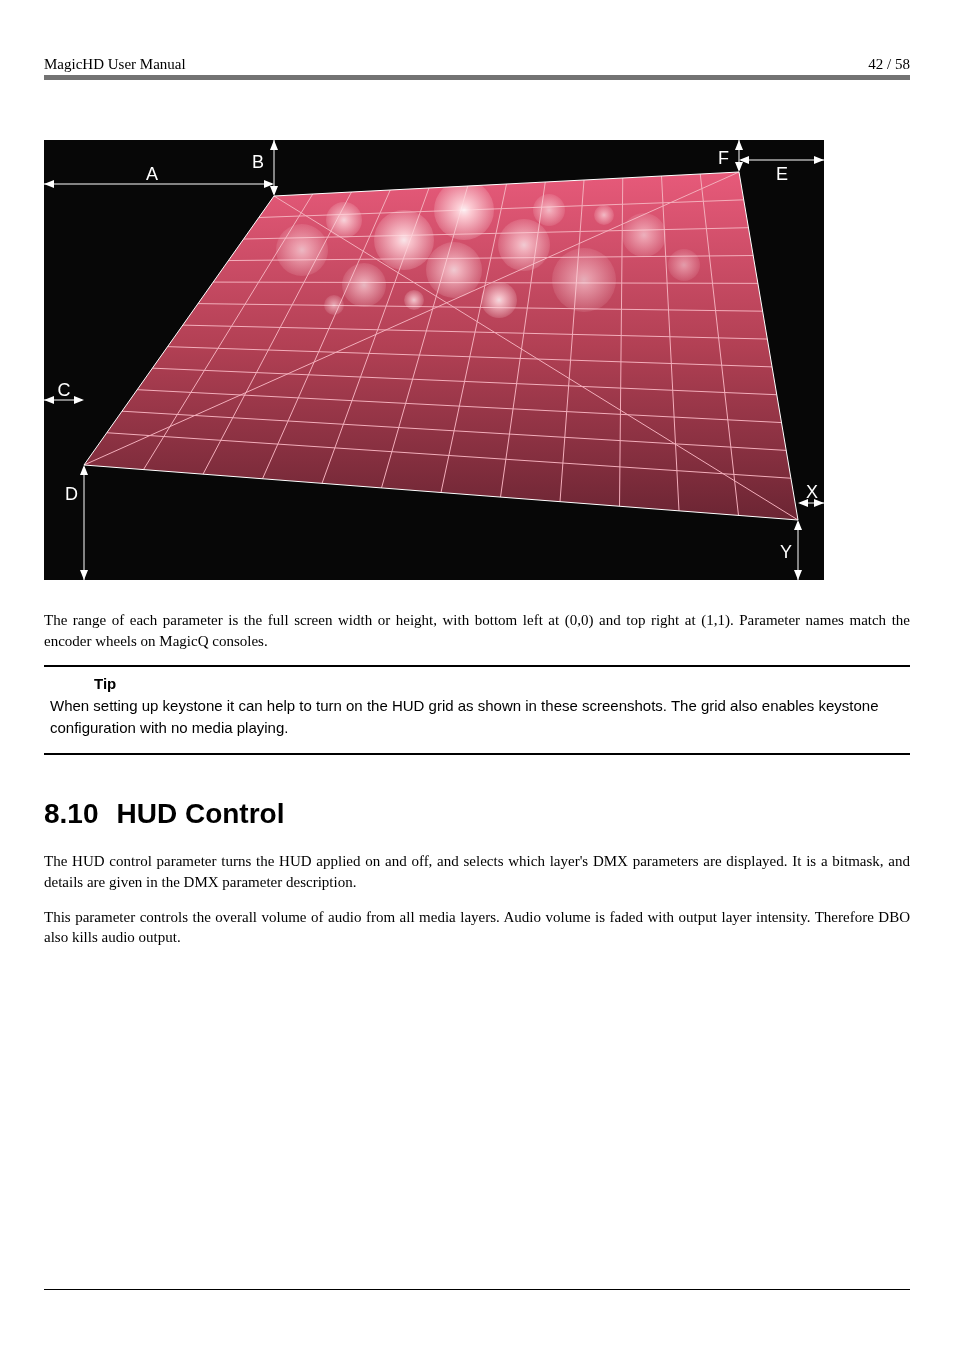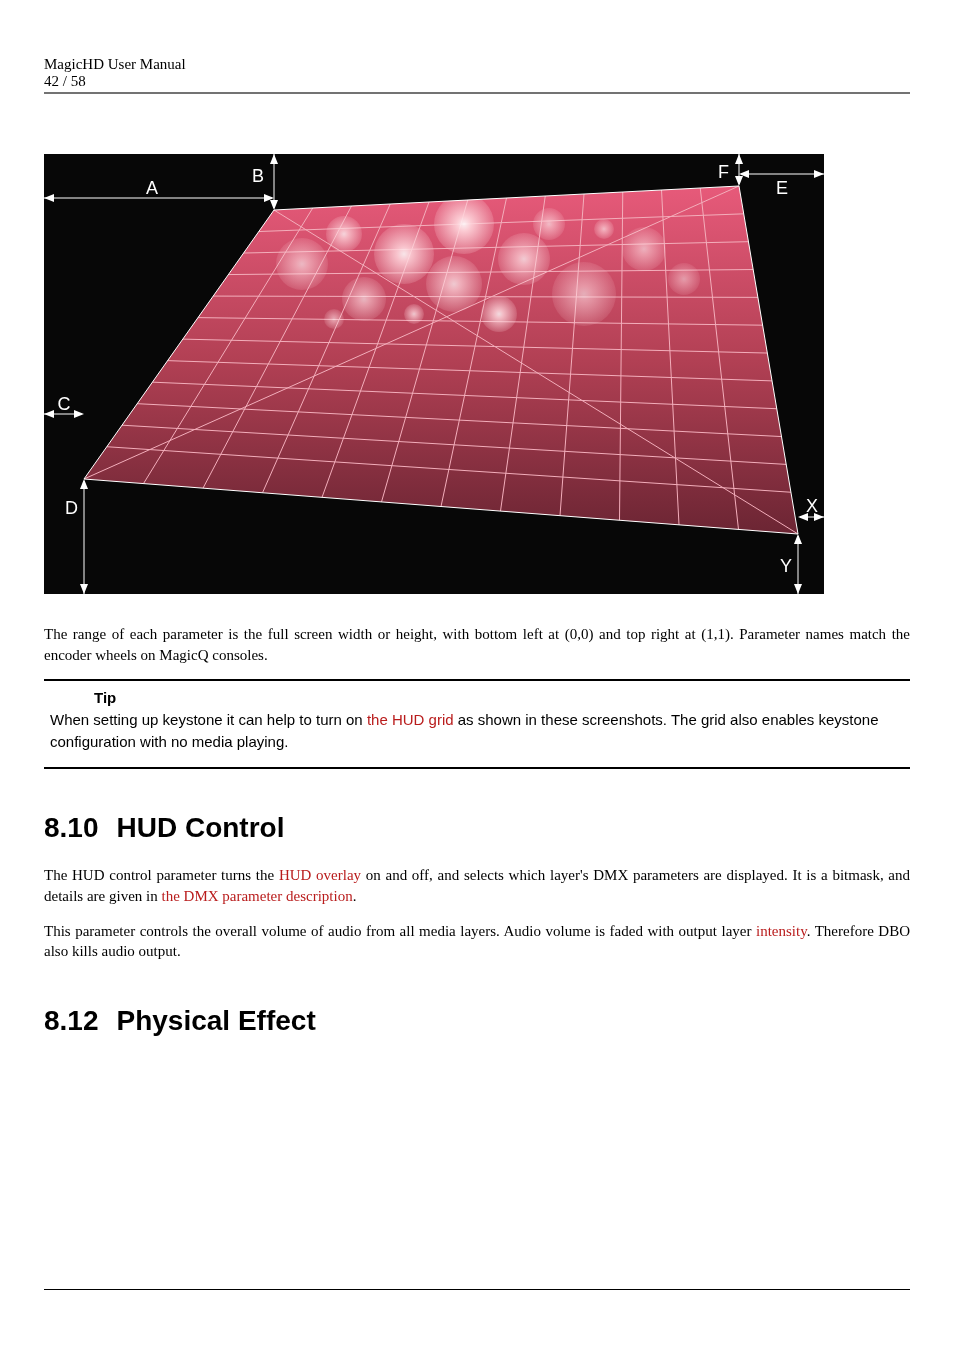--- a/index.html
+++ b/index.html
@@ -14,24 +14,23 @@
     height: 1350px;
     box-sizing: border-box;
     padding: 56px 44px 60px 44px;
     position: relative;
     overflow: hidden;
   }
   .header-row {
     display: flex;
     justify-content: space-between;
     font-size: 15px;
-    border-bottom: 2px solid #737373;
+    border-bottom: 5px solid #737373;
     padding-bottom: 2px;
     margin-bottom: 60px;
-    flex-direction: column;
   }
   .content {
     font-size: 15px;
     line-height: 1.38;
   }
   .figure-wrap {
     margin: 0 0 30px 0;
   }
   .figure {
     width: 780px;
@@ -66,21 +65,21 @@
   }
   .tip-label { font-weight: bold; margin-left: 44px; }
 
   h2 {
     font-family: Arial, Helvetica, sans-serif;
     font-weight: bold;
     font-size: 28px;
     margin: 40px 0 18px 0;
   }
   h2 .secno { display: inline-block; margin-right: 18px; }
-  a.link { color: #b91c1c; text-decoration: none; }
+  a.link { color: #000000; text-decoration: none; }
 
   .footer-line {
     position: absolute;
     left: 44px;
     right: 44px;
     bottom: 60px;
     border-top: 1px solid #000;
     height: 0;
   }
 </style>
@@ -218,27 +217,24 @@
       <div>
         <span>When setting up keystone it can help to turn on </span><a href="#" class="link">the HUD grid</a><span> as shown in these screenshots. The grid also enables keystone configuration with no media playing.</span>
       </div>
     </div>
     <hr class="tip-rule">
 
     <h2>
       <span class="secno">8.10</span><span>HUD Control</span>
     </h2>
     <p class="just">
-      <span>The HUD control parameter turns the </span><a href="#" class="link">HUD overlay</a><span> on and off, and selects which layer's DMX parameters are displayed. It is a bitmask, and details are given in </span><a href="#" class="link">the DMX parameter description</a><span>.</span>
+      <span>The HUD control parameter turns the </span><a href="#" class="link">HUD applied</a><span> on and off, and selects which layer's DMX parameters are displayed. It is a bitmask, and details are given in </span><a href="#" class="link">the DMX parameter description</a><span>.</span>
     </p>
 
     <p class="just">
       <span>This parameter controls the overall volume of audio from all media layers. Audio volume is faded with output layer </span><a href="#" class="link">intensity</a><span>. Therefore DBO also kills audio output.</span>
     </p>
 
-    <h2>
-      <span class="secno">8.12</span><span>Physical Effect</span>
-    </h2>
 
   </div>
 
   <div class="footer-line"></div>
 </div>
 
 </body></html>

